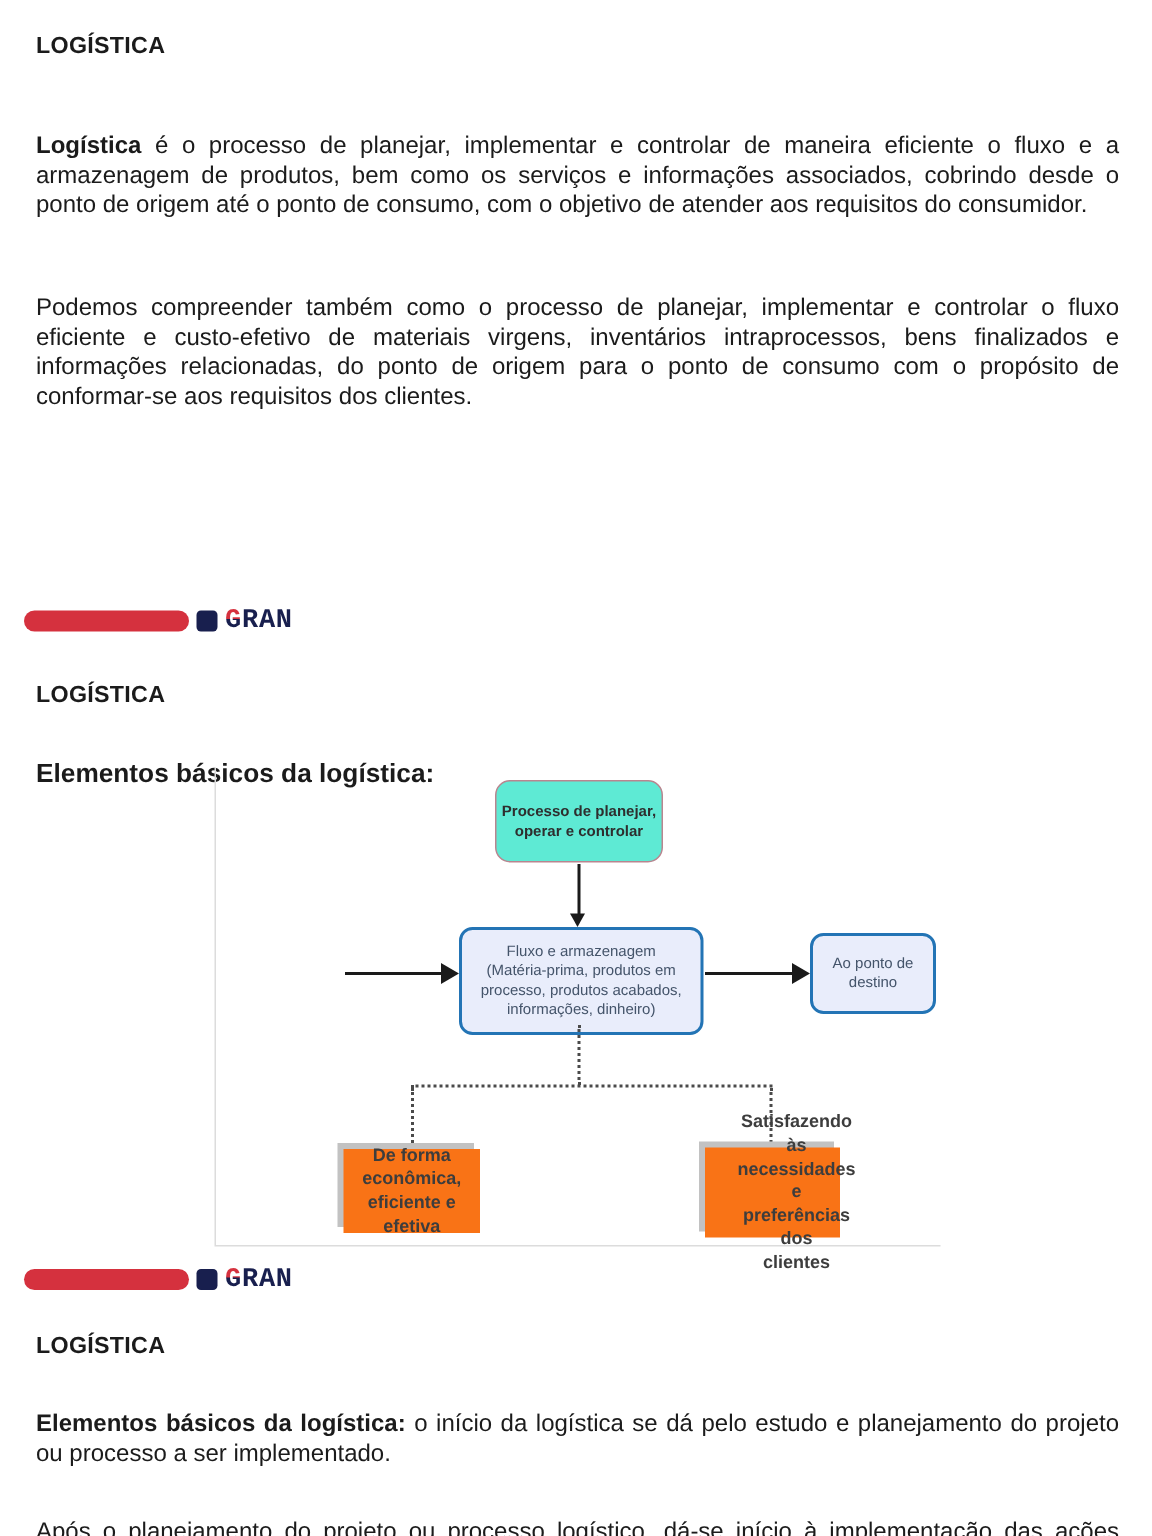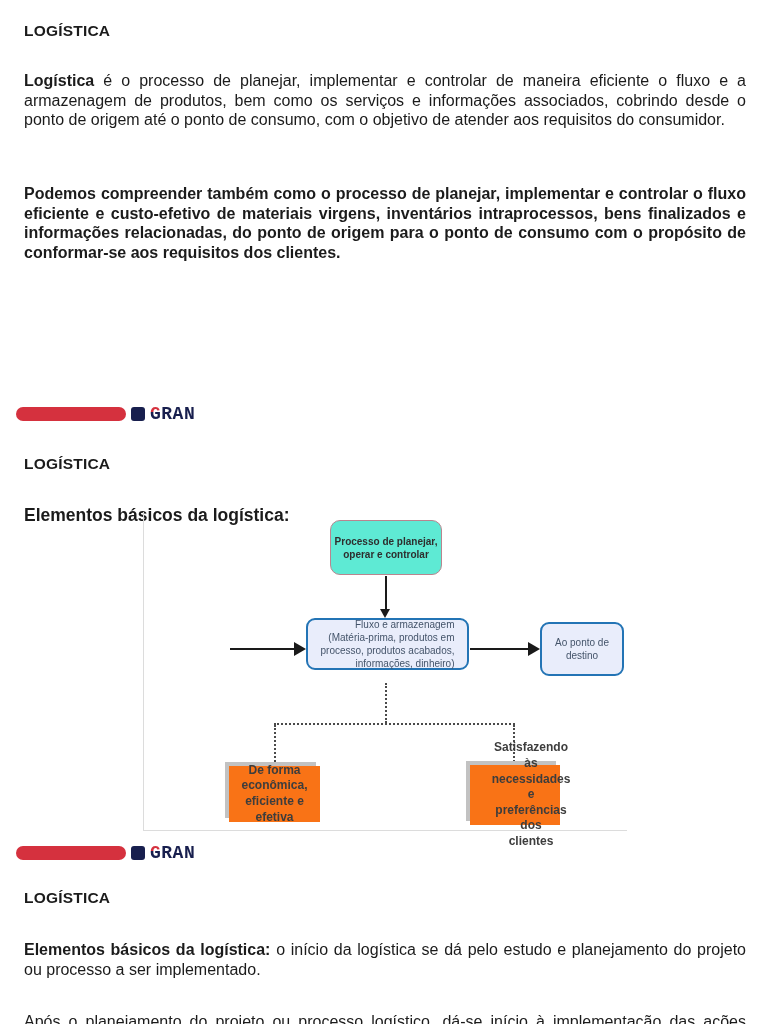--- a/index.html
+++ b/index.html
@@ -11,22 +11,22 @@
     color: #1b1b1b;
   }
   .page { position: relative; width: 768px; height: 1024px; overflow: hidden; background:#fff; }
   .abs { position: absolute; }
 
   .doc-heading { font-size: 15.5px; font-weight: bold; letter-spacing: .2px; }
   .doc-para { font-size: 16px; line-height: 19.5px; text-align: justify; }
   .lead { font-weight: bold; }
 
   #h1   { left: 24px; top: 22px; }
-  #p1   { left: 24px; top: 71px;  width: 722px; }
-  #p2   { left: 24px; top: 184px; width: 722px; font-weight: bold; }
+  #p1   { left: 24px; top: 88px;  width: 722px; }
+  #p2   { left: 24px; top: 196px; width: 722px; }
   #logo1{ left: 16px; top: 404px; }
   #h2   { left: 24px; top: 455px; }
   #sub2 { left: 24px; top: 505px; font-size: 17.5px; font-weight: bold; }
   #logo2{ left: 16px; top: 843px; }
   #h3   { left: 24px; top: 889px; }
   #p3   { left: 24px; top: 940px; width: 722px; }
   #pclip{ left: 24px; top: 1012px; width: 722px; }
 
   
   .logo { display: flex; align-items: center; gap: 5px; }
@@ -48,21 +48,21 @@
   .frame-bottom { left: 143px; top: 312px; width: 484px; height: 0; border-top: 1px solid #dcdcdc; }
 
   .dbox { display: flex; align-items: center; justify-content: center;
           text-align: center; white-space: pre-line; }
   .box-pink { left: 330px; top: 2px; width: 112px; height: 55px;
               background: #5eead4; border: 1.5px solid #b9858f; border-radius: 10px;
               font-weight: bold; font-size: 10px; line-height: 1.3; color: #2e2e2e; }
   .box-blue { background: #e9edfb; border: 2px solid #2374b5; border-radius: 9px;
               color: #44546a; font-size: 10px; line-height: 1.3; }
   #box-origin { left: 146px; top: 104px; width: 83px;  height: 54px; }
-  #box-flow   { left: 306px; top: 100px; width: 163px; height: 52px; text-align: right; }
+  #box-flow   { left: 306px; top: 100px; width: 163px; height: 72px; }
   #box-dest   { left: 540px; top: 104px; width: 84px;  height: 54px; }
   .box-gray { background: #f97316; box-shadow: -4px -4px 0 #c2c2c2;
               color: #3d3d3d; font-size: 12px; line-height: 1.3; font-weight: bold; }
   #box-econ { left: 229px; top: 248px; width: 91px; height: 56px; }
   #box-cust { left: 470px; top: 247px; width: 90px; height: 60px; padding-left: 32px; }
 
   .vline { width: 1.5px; background: #1a1a1a; }
   .hline { height: 2px;  background: #1a1a1a; }
   #arrow-top-line { left: 385px; top: 58px; height: 34px; }
   #arrow-top-head { left: 380px; top: 91px; width: 0; height: 0;

